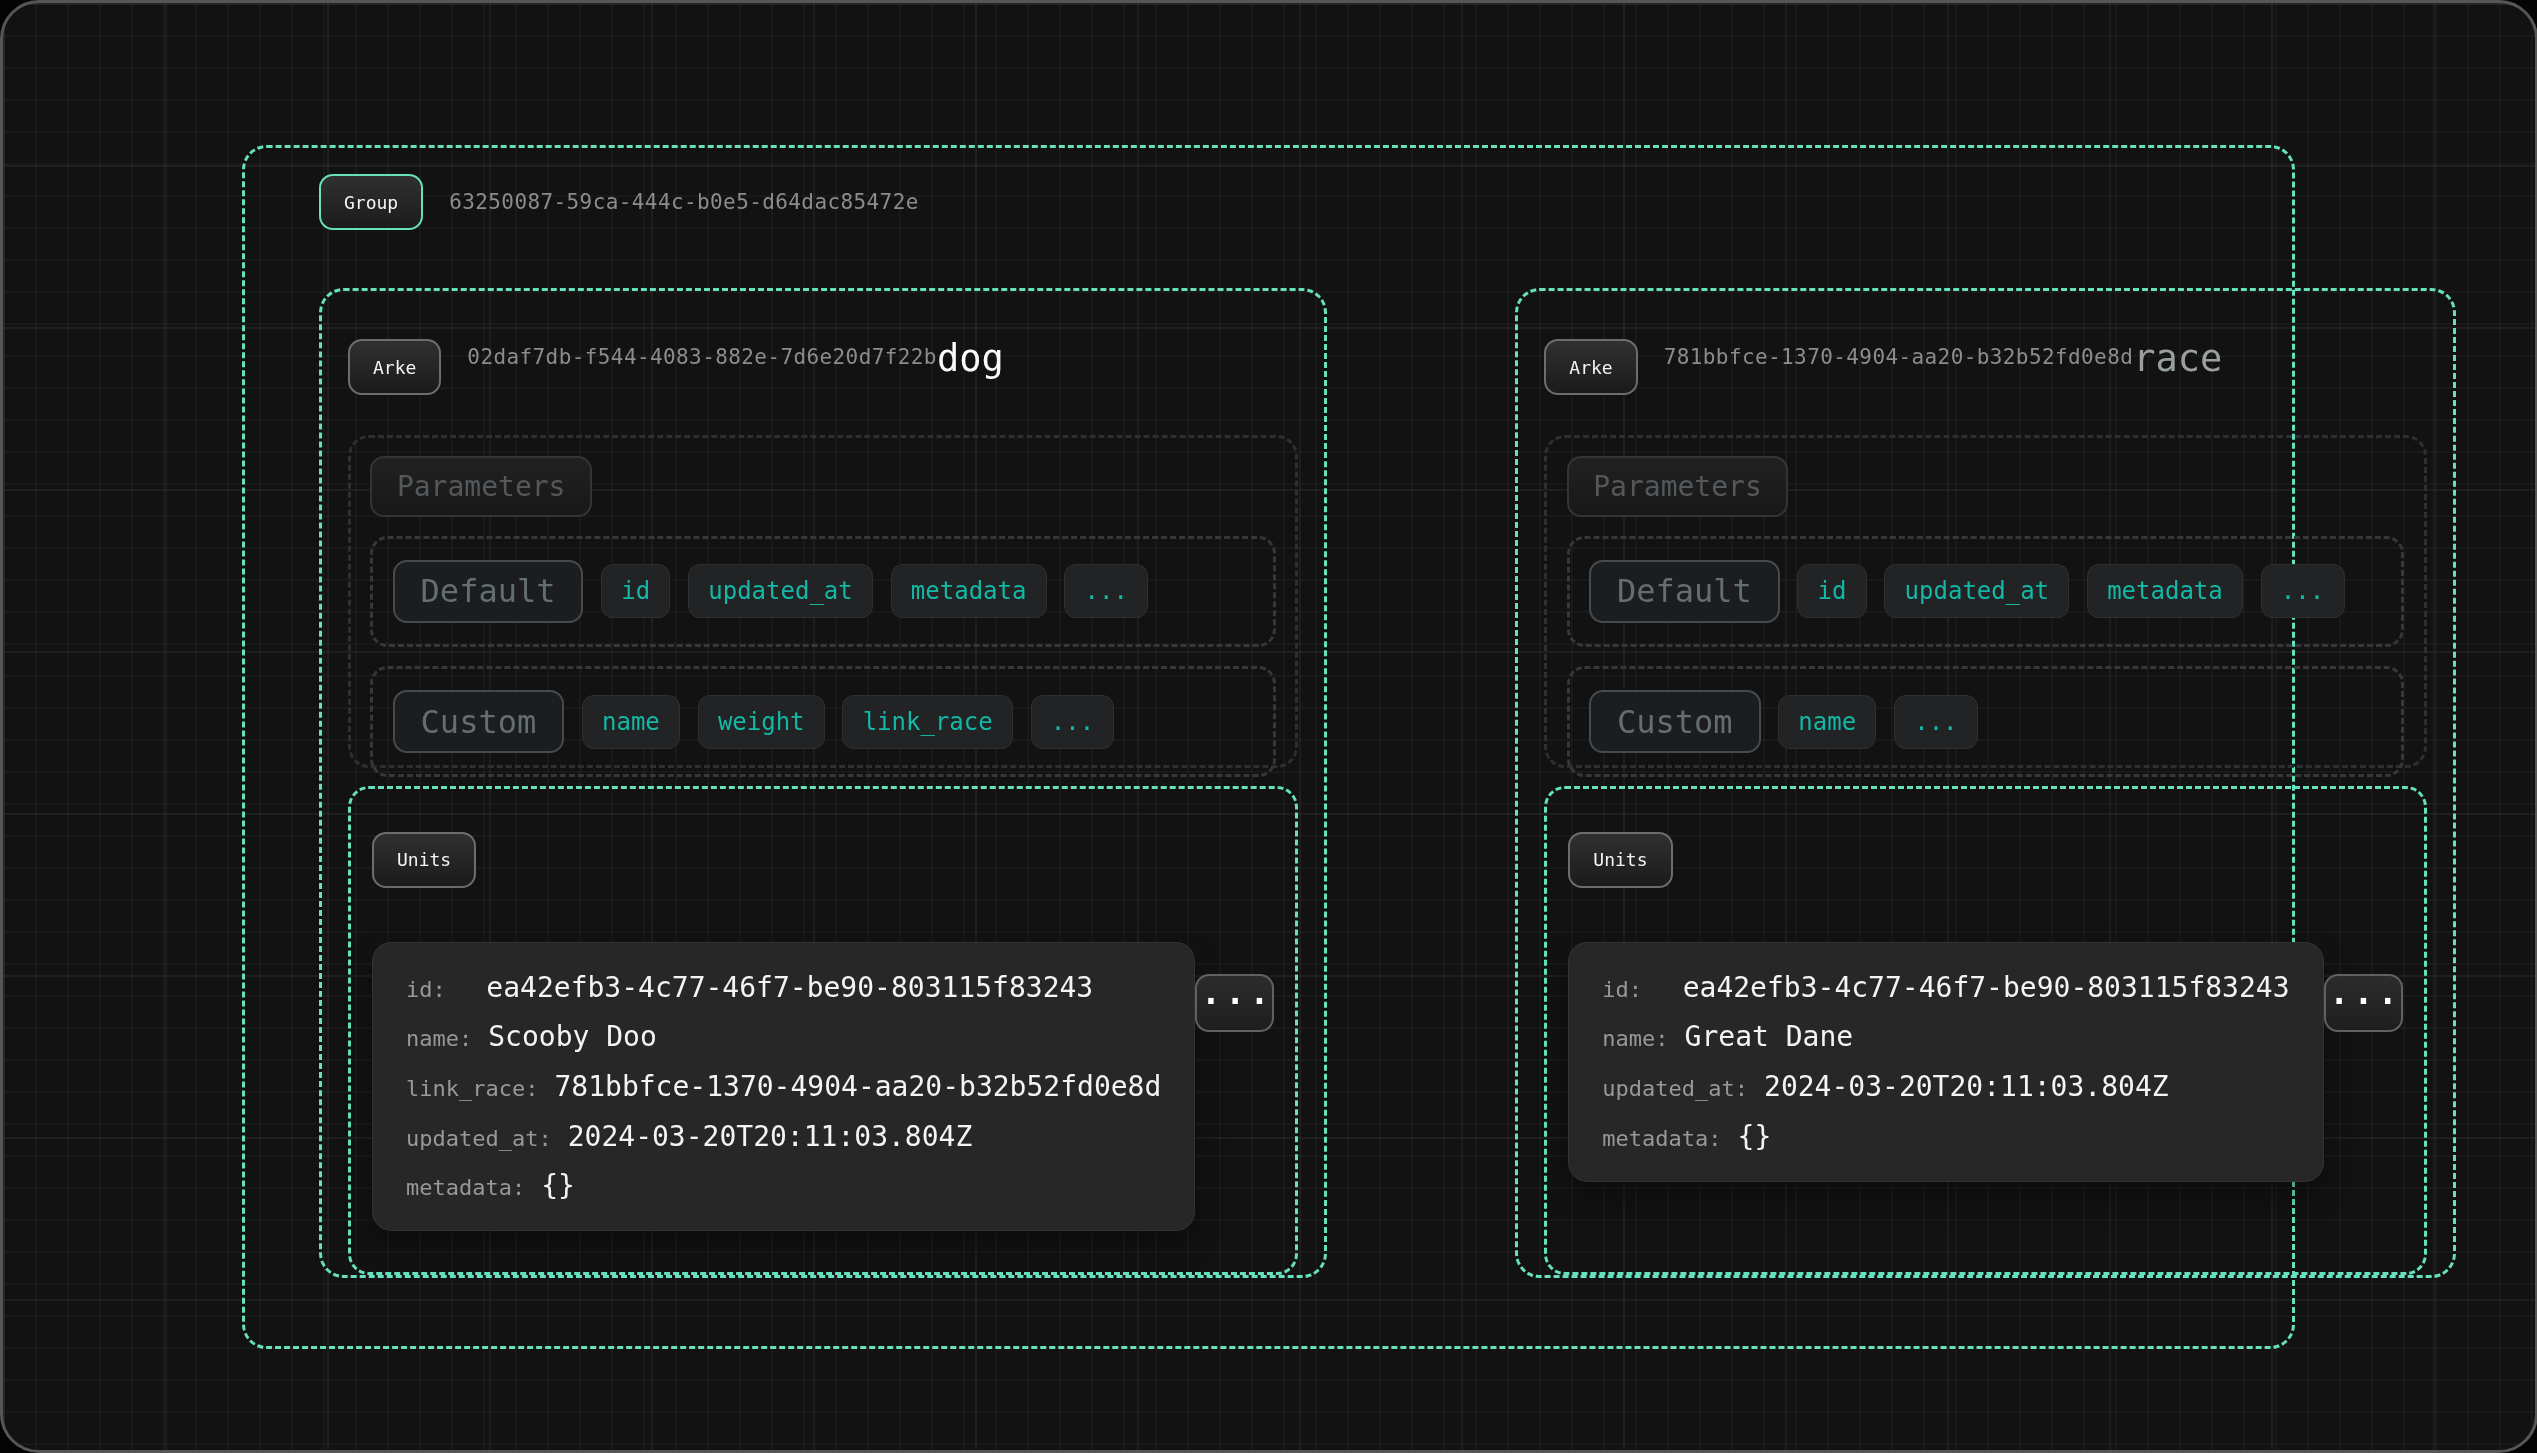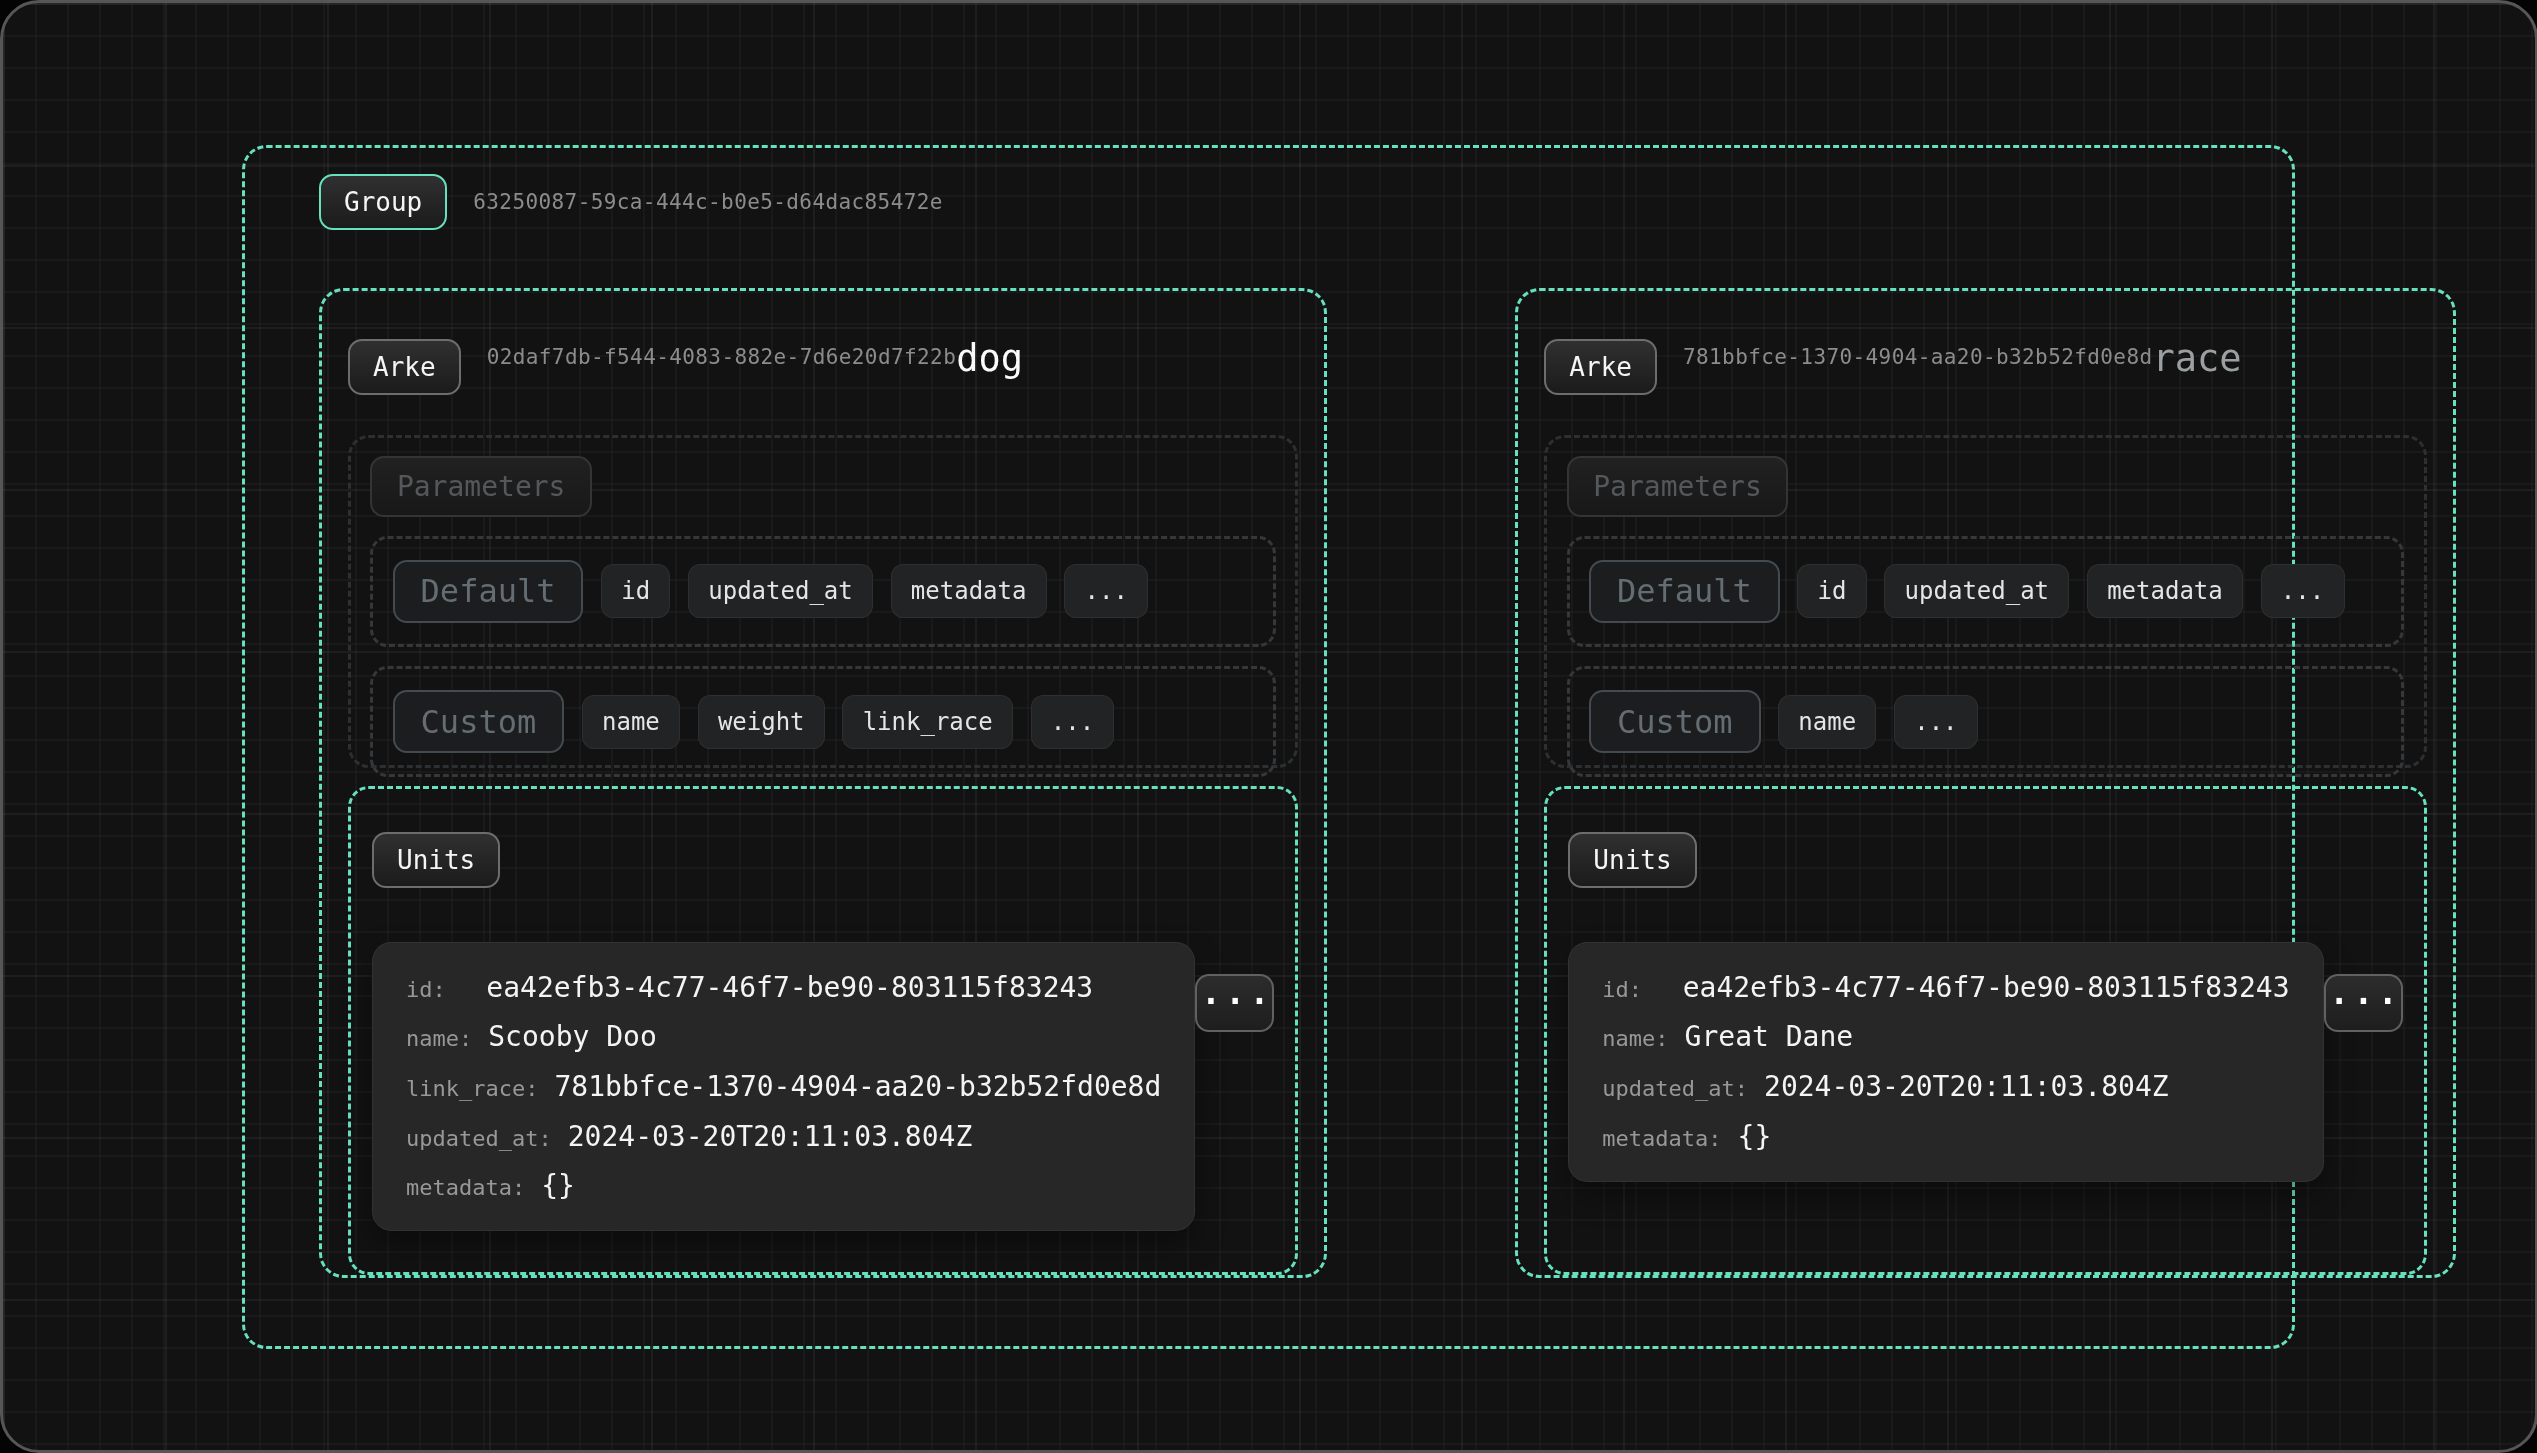--- a/index.html
+++ b/index.html
@@ -60,21 +60,21 @@
 
   .badge {
     display: inline-flex;
     align-items: center;
     justify-content: center;
     height: 56px;
     padding: 0 23px;
     border-radius: 14px;
     background: linear-gradient(180deg, #303030, #1b1b1b);
     color: #f5f5f5;
-    font-size: 26px;
+    font-size: 18px;
     flex: none;
   }
   .badge--accent { border: 2.6px solid #66e0bd; }
   .badge--gray   { border: 2.6px solid #6d6d6d; margin-top: 20px; }
 
   
   .arke-row {
     display: flex;
     gap: 188px;
     margin-top: 58px;
@@ -119,21 +119,21 @@
     gap: 17.5px;
   }
   .chip {
     display: inline-flex;
     align-items: center;
     height: 54px;
     padding: 0 19.3px;
     border-radius: 12.3px;
     background: #212324;
     border: 1.8px solid rgba(255,255,255,0.055);
-    color: #e5e5e5;
+    color: #14b8a6;
     font-size: 24px;
     flex: none;
   }
   .chip--lead {
     height: 63px;
     padding: 0 26px;
     border-radius: 14px;
     background: #1b1d1e;
     border: 2.6px solid #434b50;
     color: #646d72;

